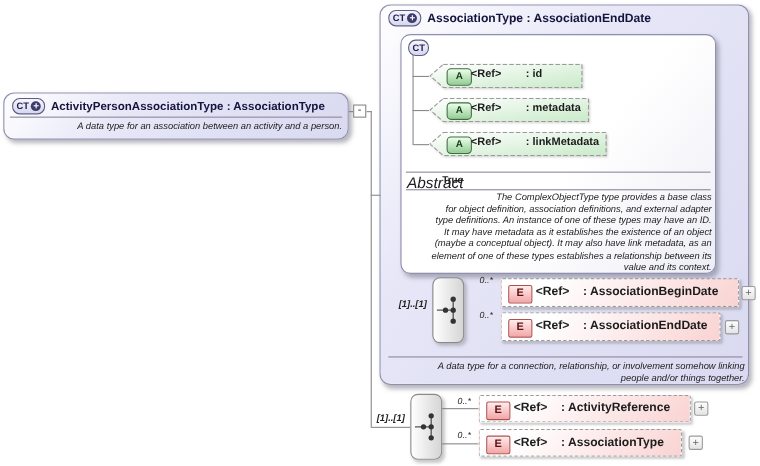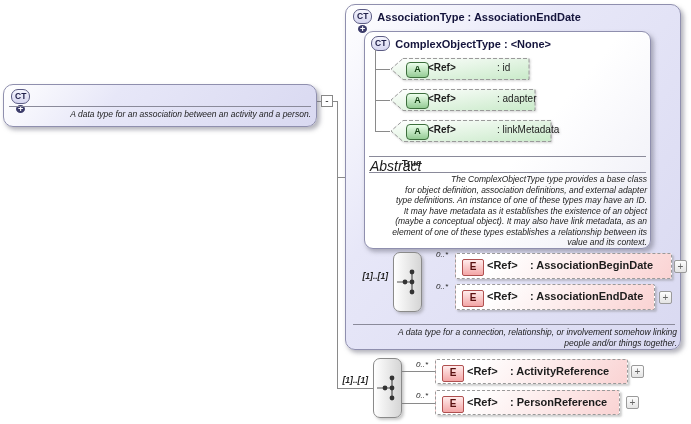--- a/index.html
+++ b/index.html
@@ -18,21 +18,21 @@
 
   .sep{position:absolute;height:1px;background:#8a8a9a;}
 
   .desc{position:absolute;font-style:italic;font-size:8.5px;line-height:10.5px;
         color:#1c1c1c;white-space:pre-line;text-align:right;}
 
   
   .ct-icon{display:inline-flex;align-items:center;gap:2px;height:13px;padding:0 3px;
            border:1px solid #5c5c84;border-radius:7px;
            background:linear-gradient(#f6f6fe,#d6d6f0);
-           font-size:8.5px;font-weight:bold;color:#20204a;line-height:13px;flex-direction:column;}
+           font-size:8.5px;font-weight:bold;color:#20204a;line-height:13px;}
   .plus-circle{display:inline-block;width:9px;height:9px;border-radius:50%;
                background:#3c3c6a;color:#ffffff;font-size:9px;line-height:8px;
                text-align:center;font-weight:bold;}
   .e-icon{position:absolute;width:20px;height:15px;border:1px solid #b05050;border-radius:2px;
           background:linear-gradient(#ffecec,#f3a6a6);color:#5a1010;font-size:10px;
           font-weight:bold;text-align:center;line-height:14px;}
   .a-icon{position:absolute;width:21px;height:14px;border:1px solid #3c6e3c;border-radius:4px;
           background:linear-gradient(#ecffec,#94cc94);color:#103c10;font-size:9px;
           font-weight:bold;text-align:center;line-height:13px;}
 
@@ -57,21 +57,21 @@
            background:linear-gradient(130deg,#ffffff 20%,#fad3d3 100%);
            box-shadow:2px 2px 2px rgba(120,120,120,.35);}
   .element .ref{position:absolute;left:31px;top:5px;font-size:11px;font-weight:bold;color:#1c1c1c;}
   .element .ename{position:absolute;left:74px;top:5px;font-size:11px;font-weight:bold;color:#1c1c1c;white-space:nowrap;}
   .element .e-icon{left:6px;top:5px;}
 
   
   .attr{position:absolute;filter:drop-shadow(1.5px 1.5px 1px rgba(120,120,120,.35));}
   .attr svg{position:absolute;left:0;top:0;}
   .attr .ref{position:absolute;left:38px;top:4px;font-size:10px;font-weight:bold;color:#1c1c1c;}
-  .attr .aname{position:absolute;left:107px;top:4px;font-size:10px;font-weight:normal;color:#1c1c1c;white-space:nowrap;}
+  .attr .aname{position:absolute;left:88px;top:4px;font-size:10px;font-weight:bold;color:#1c1c1c;white-space:nowrap;}
   .attr .a-icon{left:16px;top:4px;}
 
   
   .card{position:absolute;font-size:8.5px;font-style:italic;font-weight:bold;color:#222;text-align:right;}
   .occurs{position:absolute;font-size:8px;font-style:italic;color:#222;}
 
   .abstract-label{position:absolute;font-size:14px;font-style:italic;color:#1c1c1c;}
   .abstract-value{position:absolute;font-size:9px;font-weight:bold;color:#1c1c1c;}
 </style>
 </head>
@@ -99,20 +99,21 @@
   <div class="hline" style="left:337px;top:388px;width:36px;"></div>
   <div class="hline" style="left:402px;top:371px;width:33px;"></div>
   <div class="hline" style="left:402px;top:403px;width:33px;"></div>
 
   <div class="box purple" style="left:3px;top:84px;width:314px;height:43px;">
     <div class="type-header" style="left:7px;top:4px;">
       <span class="ct-icon">
           <span>CT</span>
           <span class="plus-circle">+</span>
         </span>
+      <span class="type-title fs105">ActivityPersonAssociationType : AssociationType</span>
     </div>
     <div class="sep" style="left:5px;right:5px;top:21px;"></div>
     <div class="desc" style="left:7px;top:24px;right:5px;">A data type for an association between an activity and a person.</div>
   </div>
 
   <div class="toggle" style="left:321px;top:95px;">-</div>
 
   <div class="box purple" style="left:345px;top:4px;width:336px;height:346px;">
     <div class="type-header" style="left:7px;top:4px;">
       <span class="ct-icon">
@@ -120,21 +121,20 @@
           <span class="plus-circle">+</span>
         </span>
       <span class="type-title fs11">AssociationType : AssociationEndDate</span>
     </div>
 
     <div class="box whitebox" style="left:18px;top:26px;width:287px;height:218px;">
       <div class="type-header" style="left:6px;top:4px;">
         <span class="ct-icon">
             <span>CT</span>
           </span>
-        <span class="type-title fs11">ComplexObjectType : &lt;None&gt;</span>
       </div>
 
       <div class="vline" style="left:10px;top:18px;height:81px;"></div>
       <div class="hline" style="left:10px;top:37px;width:15px;"></div>
       <div class="hline" style="left:10px;top:68px;width:15px;"></div>
       <div class="hline" style="left:10px;top:99px;width:15px;"></div>
 
       <div class="attr" style="left:25px;top:26px;width:140px;height:22px;">
         <svg width="140" height="22">
           <path d="M13 0.5 H139 V21.5 H13 L1 11 Z" fill="url(#gGreen)" stroke="#9a9a9a" stroke-dasharray="4 2"></path>
@@ -143,21 +143,21 @@
         <span class="ref">&lt;Ref&gt;</span>
         <span class="aname">: id</span>
       </div>
 
       <div class="attr" style="left:25px;top:57px;width:146px;height:22px;">
         <svg width="146" height="22">
           <path d="M13 0.5 H145 V21.5 H13 L1 11 Z" fill="url(#gGreen)" stroke="#9a9a9a" stroke-dasharray="4 2"></path>
         </svg>
         <span class="a-icon">A</span>
         <span class="ref">&lt;Ref&gt;</span>
-        <span class="aname">: adapter</span>
+        <span class="aname">: metadata</span>
       </div>
 
       <div class="attr" style="left:25px;top:88px;width:162px;height:22px;">
         <svg width="162" height="22">
           <path d="M13 0.5 H161 V21.5 H13 L1 11 Z" fill="url(#gGreen)" stroke="#9a9a9a" stroke-dasharray="4 2"></path>
         </svg>
         <span class="a-icon">A</span>
         <span class="ref">&lt;Ref&gt;</span>
         <span class="aname">: linkMetadata</span>
       </div>
@@ -224,17 +224,17 @@
     <span class="e-icon">E</span>
     <span class="ref">&lt;Ref&gt;</span>
     <span class="ename">: ActivityReference</span>
   </div>
   <div class="expand" style="left:631px;top:365px;">+</div>
 
   <span class="occurs" style="left:416px;top:391px;">0..*</span>
   <div class="element" style="left:435px;top:390px;width:185px;height:25px;">
     <span class="e-icon">E</span>
     <span class="ref">&lt;Ref&gt;</span>
-    <span class="ename">: PersonReference</span>
+    <span class="ename">: AssociationType</span>
   </div>
   <div class="expand" style="left:626px;top:396px;">+</div>
 
 </div>
 
 </body></html>

